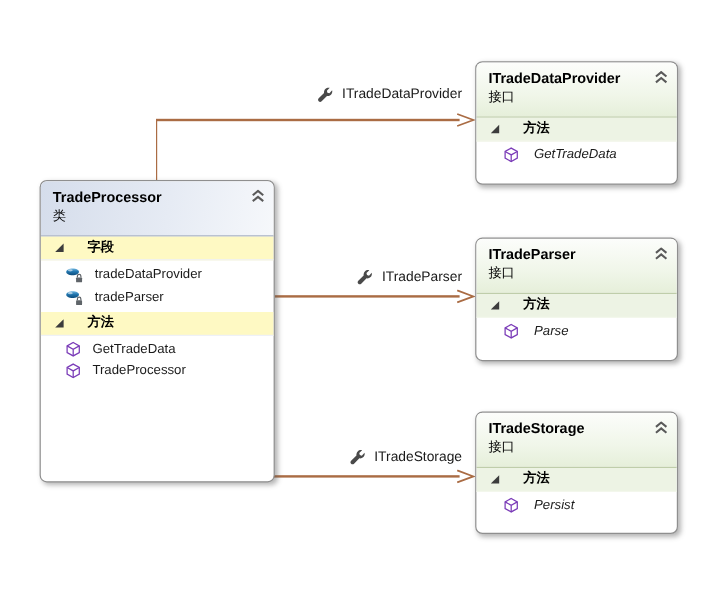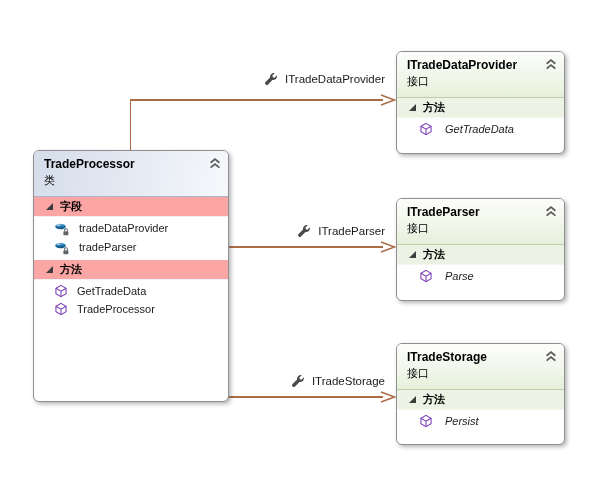--- a/index.html
+++ b/index.html
@@ -11,25 +11,25 @@
   .uml-box{
     position:absolute;background:#fff;border:1px solid #8f8f8f;border-radius:6px;
     box-shadow:2px 2px 4px rgba(90,90,90,.45);overflow:hidden;box-sizing:border-box;
   }
   .box-header{position:relative;padding:6px 24px 8px 10px;}
   .class-header{background:linear-gradient(100deg,#d5ddeb 0%,#e6ebf4 55%,#f6f8fb 100%);border-bottom:1px solid #aab4c6;}
   .iface-header{background:linear-gradient(#fcfdfb 0%,#f0f6e9 60%,#e6efda 100%);border-bottom:1px solid #bfcdaa;}
   .box-title{font-size:12px;font-weight:bold;line-height:15px;white-space:nowrap;}
   .box-stereotype{font-size:11px;line-height:15px;margin-top:1px;font-family:Liberation Serif, serif;}
   .collapse-btn{position:absolute;top:7px;right:7px;width:12px;height:11px;cursor:pointer;}
-  .section-row{display:flex;align-items:center;gap:7px;padding:3px 8px 3px 12px;font-size:11px;font-weight:bold;line-height:13px;}
-  .class-section{background:#fca5a5;border-bottom:1px solid #eef1f7;}
+  .section-row{display:flex;align-items:center;gap:20px;padding:3px 8px 3px 12px;font-size:11px;font-weight:bold;line-height:13px;}
+  .class-section{background:#fef9c3;border-bottom:1px solid #eef1f7;}
   .iface-section{background:#edf3e4;border-bottom:1px solid #f3f7ec;}
   .expander{width:0;height:0;border-left:7px solid transparent;border-bottom:7px solid #3c3c3c;cursor:pointer;}
-  .member-row{display:flex;align-items:flex-start;gap:9px;padding:2px 6px 2px 20px;font-size:11px;line-height:14px;color:#1b1b1b;}
+  .member-row{display:flex;align-items:flex-end;gap:9px;padding:2px 6px 2px 20px;font-size:11px;line-height:14px;color:#1b1b1b;}
   .iface .member-row{padding-left:22px;gap:12px;}
   .iface .member-name{font-style:italic;}
   .member-row .icon{flex:0 0 auto;display:flex;}
   .section-body{padding:2px 0 3px 0;}
   
   .conn{position:absolute;background:#aa6c44;}
   .conn-label{
     position:absolute;display:flex;align-items:center;gap:7px;height:18px;
     font-size:11.5px;color:#1a1a1a;white-space:nowrap;
   }

